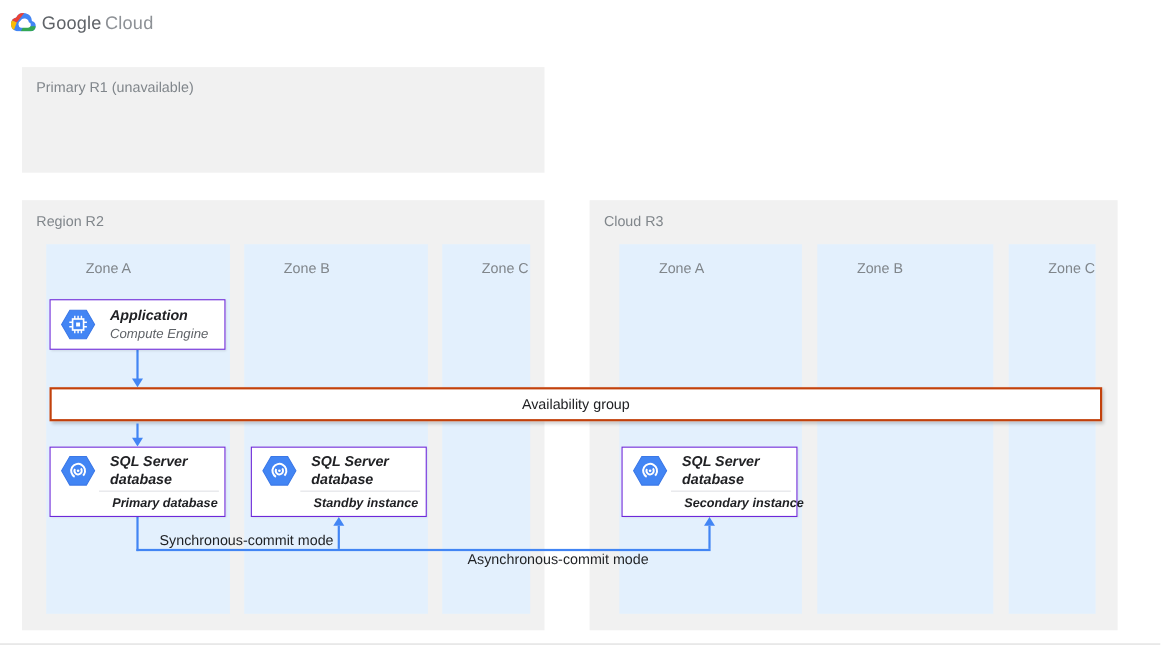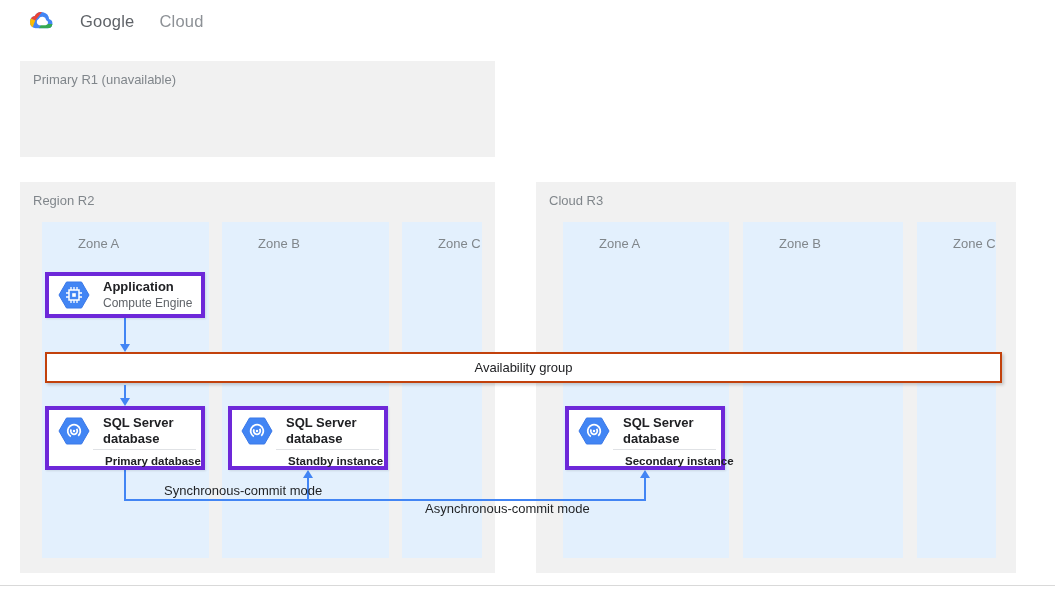--- a/index.html
+++ b/index.html
@@ -5,43 +5,43 @@
   html,body{margin:0;padding:0;}
   body{
     width:1055px;height:589px;position:relative;overflow:hidden;
     background:#ffffff;
     font-family:"Liberation Sans","DejaVu Sans",sans-serif;
     -webkit-font-smoothing:antialiased;
   }
   .abs{position:absolute;}
 
   
-  .logo{left:28px;top:11px;display:flex;align-items:center;gap:25px;}
+  .logo{left:8px;top:11px;display:flex;align-items:center;gap:3px;}
   .logo-google{font-size:16.5px;color:#5f6368;letter-spacing:.2px;}
   .logo-cloud{font-size:16.5px;color:#8d9196;letter-spacing:.2px;}
 
   
   .region{background:var(--region_fill,#f1f1f1);}
   .region-label{padding:11px 0 0 13px;font-size:13px;color:#80868b;}
   .zone{background:var(--zone_fill,#e3f0fd);z-index:1;}
   .zone-label{padding:14px 0 0 12px;font-size:13px;color:#80868b;margin-left:24px;}
 
   #region-r1{left:20px;top:61px;width:475px;height:96px;}
   #region-r2{left:20px;top:182px;width:475px;height:391px;}
   #region-r3{left:536px;top:182px;width:480px;height:391px;}
   #r2-zone-a{left:42px;top:222px;width:167px;height:336px;}
   #r2-zone-b{left:222px;top:222px;width:167px;height:336px;}
   #r2-zone-c{left:402px;top:222px;width:80px;height:336px;}
   #r3-zone-a{left:563px;top:222px;width:166px;height:336px;}
   #r3-zone-b{left:743px;top:222px;width:160px;height:336px;}
   #r3-zone-c{left:917px;top:222px;width:79px;height:336px;}
 
   
-  .card{background:#fff;border:4px solid #6d28d9;box-shadow:1px 1px 2px rgba(0,0,0,.10);
-        box-sizing:border-box;z-index:3;}
+  .card{background:#fff;border:1px solid #6d28d9;box-shadow:1px 1px 2px rgba(0,0,0,.10);
+        box-sizing:border-box;z-index:3;font-style:italic;}
   #app-card{left:45px;top:272px;width:160px;height:46px;display:flex;align-items:center;gap:12px;padding-left:8px;}
   .app-title{font-size:13px;font-weight:bold;color:#202124;line-height:1.25;}
   .app-sub{font-size:12px;color:#5f6368;line-height:1.25;}
 
   #db-primary{left:45px;top:406px;}
   #db-standby{left:228px;top:406px;}
   #db-secondary{left:565px;top:406px;}
   .db-card{width:160px;height:64px;}
   .db-top{display:flex;align-items:center;gap:12px;padding:5px 2px 2px 8px;}
   .db-title{font-size:13px;font-weight:bold;color:#202124;line-height:1.2;width:94px;}
@@ -67,21 +67,21 @@
   #v2{left:124px;top:385px;width:2px;height:14px;}
   #v2-head{left:120px;top:398px;}
   #sync-down{left:124px;top:470px;width:2px;height:31px;}
   #h-line{left:124px;top:499px;width:522px;height:2px;}
   #sync-up{left:307px;top:478px;width:2px;height:21px;}
   #sync-up-head{left:303px;top:470px;}
   #async-up{left:644px;top:478px;width:2px;height:21px;}
   #async-up-head{left:640px;top:470px;}
 
   .edge-label{font-size:13px;color:#1f2124;z-index:3;white-space:nowrap;}
-  #sync-label{left:145px;top:483px;margin-left:19px;}
+  #sync-label{left:145px;top:483px;}
   #async-label{left:425px;top:501px;}
 
   #bottom-line{left:0;top:585px;width:1055px;height:1px;background:#d9d9d9;}
 </style>
 </head>
 <body>
 
 <div class="abs logo">
   <svg width="27" height="20" viewBox="0 0 28 20" aria-hidden="true">
     <defs>

